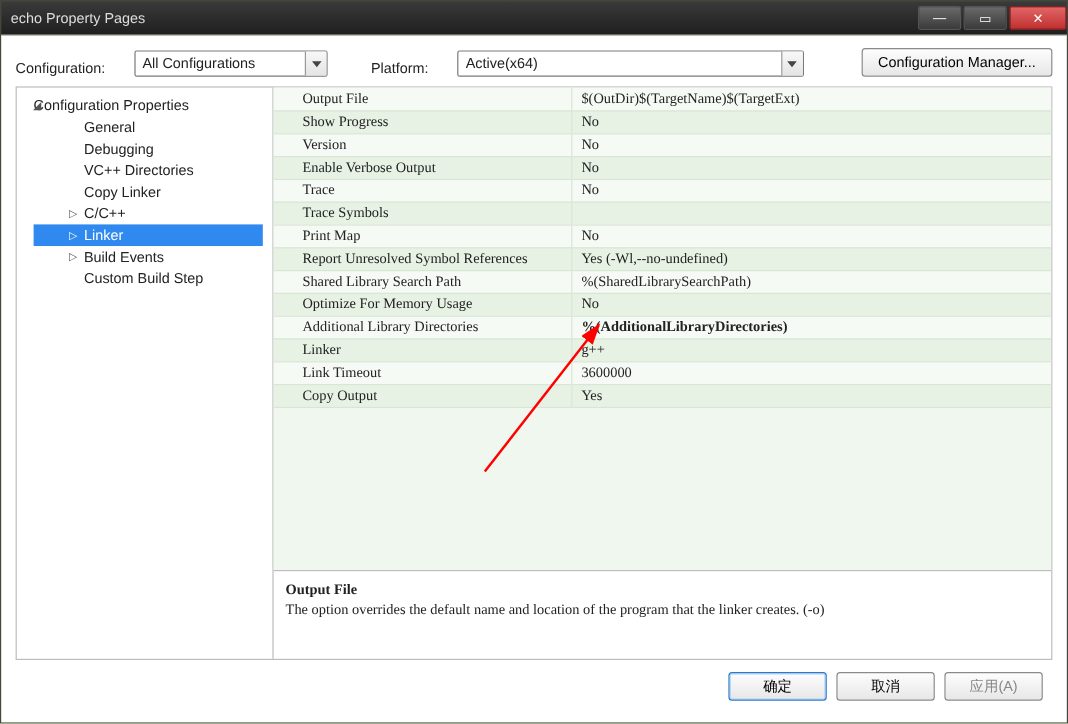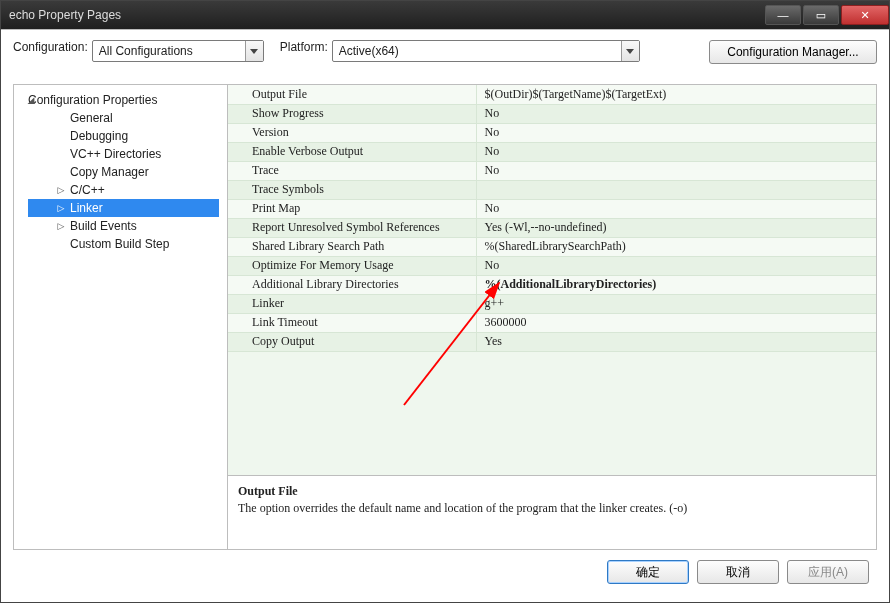--- a/index.html
+++ b/index.html
@@ -3,21 +3,21 @@
 <meta charset="utf-8">
 <style>
   * { box-sizing: border-box; }
   html, body { margin:0; padding:0; font-family: "Segoe UI", Tahoma, sans-serif; font-size:12px; color:#222; }
   .window { width:890px; height:603px; border:1px solid #444; background:#4d7c0f; display:flex; flex-direction:column; }
   .titlebar { height:28px; background:linear-gradient(#3a3a3a,#1f1f1f); display:flex; align-items:center; padding-left:8px; color:#ddd; }
   .titlebar .title { flex:1; font-size:12px; }
   .tbtn { width:36px; height:20px; margin-left:2px; border:1px solid #555; background:linear-gradient(#6a6a6a,#3a3a3a); border-radius:2px; display:flex; align-items:center; justify-content:center; color:#fff; font-size:11px; cursor:pointer;}
   .tbtn.close { background:linear-gradient(#e26666,#c03030); border-color:#8c2020; width:48px;}
   .client { flex:1; display:flex; flex-direction:column; padding:10px 12px 10px 12px; background:#fff; border-top:1px solid #bbb;}
-  .toprow { display:flex; align-items:flex-start; gap:4px; margin-bottom:20px;}
+  .toprow { display:flex; align-items:flex-end; gap:24px; margin-bottom:8px;}
   .toprow label { font-size:12px; color:#222;}
   .combo { position:relative; display:flex; align-items:center; background:#fff; border:1px solid #7a7a7a; height:22px; border-radius:2px;}
   .combo span { padding:0 6px; }
   .combo .cbtn { width:18px; height:20px; border-left:1px solid #999; display:flex; align-items:center; justify-content:center; background:linear-gradient(#f8f8f8,#e4e4e4);}
   .btn { height:24px; border:1px solid #8a8a8a; background:linear-gradient(#fdfdfd,#e7e7e7); border-radius:3px; padding:0 12px; cursor:pointer; font-size:12px;}
   .btn[disabled]{ color:#888; }
   .mainpanes { flex:1; display:flex; border:1px solid #bdbdbd; background:#fff; }
   .treepane { width:214px; border-right:1px solid #bdbdbd; padding:6px 4px; overflow:auto;}
   .tree ul { list-style:none; margin:0; padding:0;}
   .tree li { padding:2px 4px 2px 22px; position:relative; white-space:nowrap; cursor:pointer;}
@@ -80,21 +80,21 @@
       <div class="treepane">
         <div class="tree">
           <ul>
             <li class="root">
               <span class="tw">◢</span>
               <span>Configuration Properties</span>
               <ul style="margin-top:2px">
                 <li class="indent"><span>General</span></li>
                 <li class="indent"><span>Debugging</span></li>
                 <li class="indent"><span>VC++ Directories</span></li>
-                <li class="indent"><span>Copy Manager</span></li>
+                <li class="indent"><span>Copy Linker</span></li>
                 <li class="indent"><span class="tw">▷</span><span>C/C++</span></li>
                 <li class="indent selected"><span class="tw" style="color:#fff">▷</span><span>Linker</span></li>
                 <li class="indent"><span class="tw">▷</span><span>Build Events</span></li>
                 <li class="indent"><span>Custom Build Step</span></li>
               </ul>
             </li>
           </ul>
         </div>
       </div>
 

